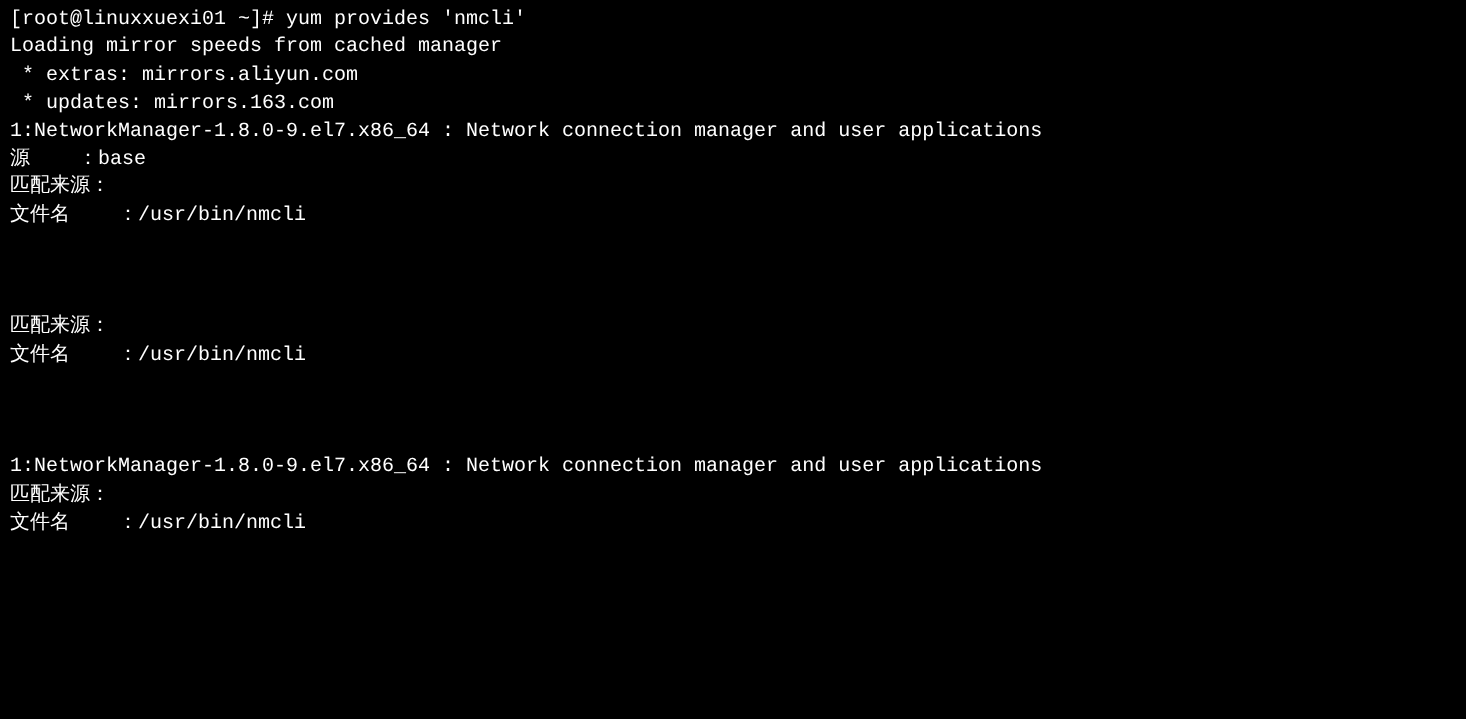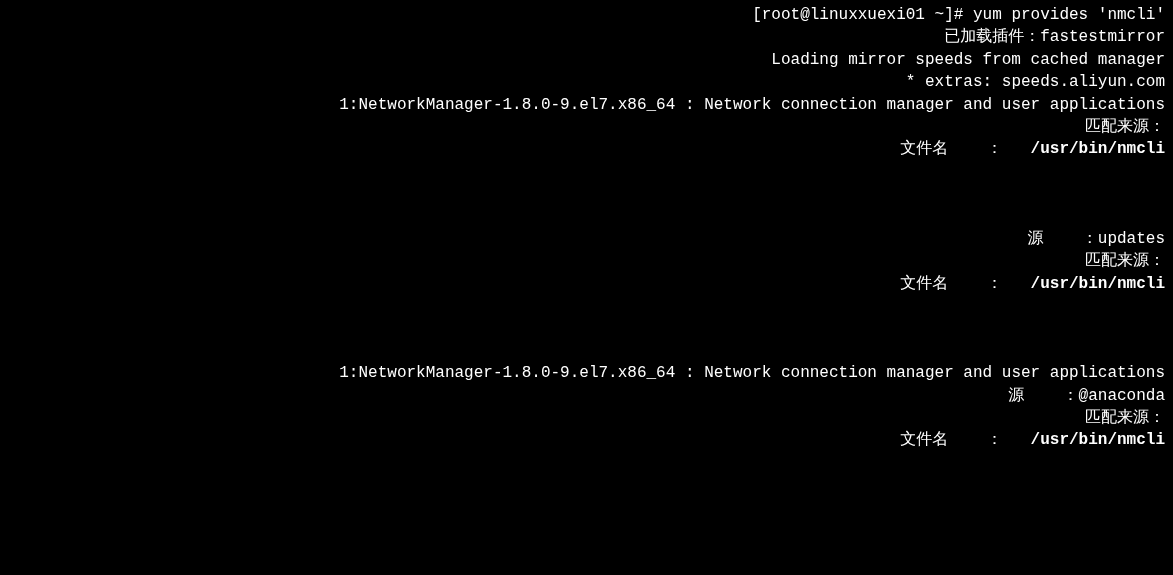--- a/index.html
+++ b/index.html
@@ -13,47 +13,44 @@
       font-family: 'Consolas', 'Monaco', 'Courier New', monospace;
       font-size: 16px;
       line-height: 1.4;
       padding: 4px 8px;
       width: 1173px;
       height: 575px;
       overflow: hidden;
     }
     .terminal-line {
       white-space: pre;
-      text-align: right;
     }
     .bold {
-      font-weight: bold;
-      margin-left: 28px;
+      font-weight: normal;
     }
   </style>
 </head>
 <body>
 
 <div>
   <div class="terminal-line"><span>[root@linuxxuexi01 ~]# </span><span>yum provides 'nmcli'</span></div>
-  <div class="terminal-line">已加载插件：fastestmirror</div>
   <div class="terminal-line">Loading mirror speeds from cached manager</div>
-  <div class="terminal-line"> * extras: speeds.aliyun.com</div>
+  <div class="terminal-line"> * extras: mirrors.aliyun.com</div>
+  <div class="terminal-line"> * updates: mirrors.163.com</div>
 
   <div class="terminal-line">1:NetworkManager-1.8.0-9.el7.x86_64 : Network connection manager and user applications</div>
+  <div class="terminal-line"><span>源    ：</span><span>base</span></div>
   <div class="terminal-line">匹配来源：</div>
   <div class="terminal-line"><span>文件名    ：</span><span class="bold">/usr/bin/nmcli</span></div>
   <div class="terminal-line"> </div>
   <div class="terminal-line"> </div>
   <div class="terminal-line"> </div>
 
-  <div class="terminal-line"><span>源    ：</span><span>updates</span></div>
   <div class="terminal-line">匹配来源：</div>
   <div class="terminal-line"><span>文件名    ：</span><span class="bold">/usr/bin/nmcli</span></div>
   <div class="terminal-line"> </div>
   <div class="terminal-line"> </div>
   <div class="terminal-line"> </div>
 
   <div class="terminal-line">1:NetworkManager-1.8.0-9.el7.x86_64 : Network connection manager and user applications</div>
-  <div class="terminal-line"><span>源    ：</span><span>@anaconda</span></div>
   <div class="terminal-line">匹配来源：</div>
   <div class="terminal-line"><span>文件名    ：</span><span class="bold">/usr/bin/nmcli</span></div>
 </div>
 
 </body></html>

